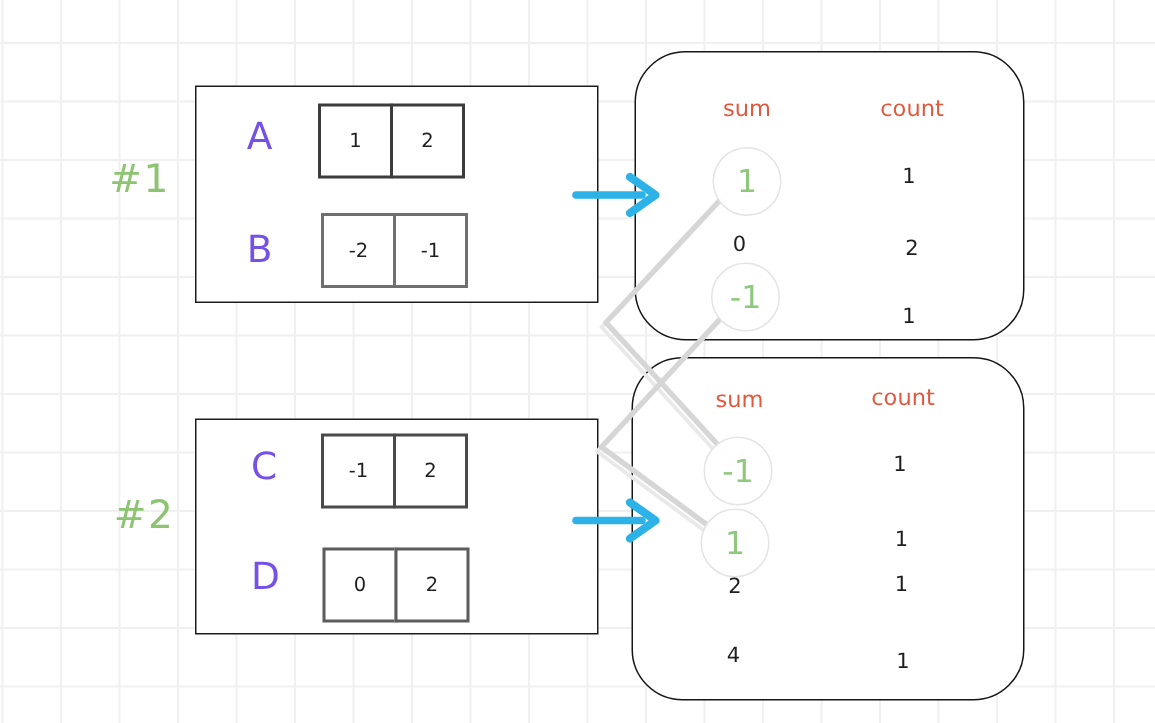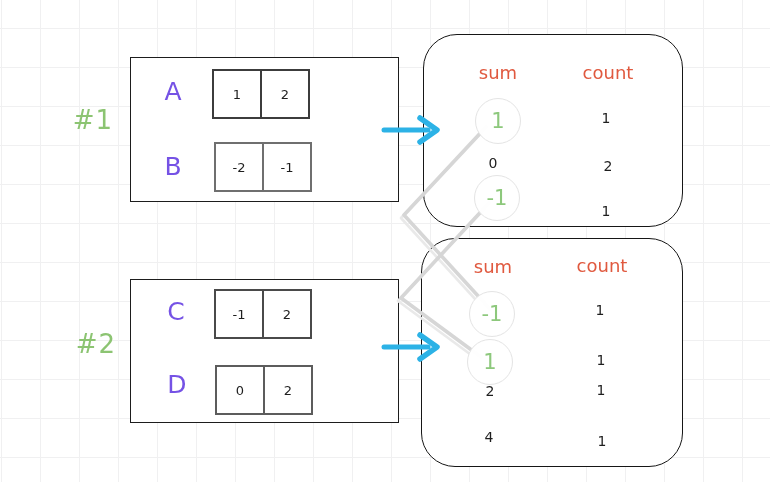--- a/index.html
+++ b/index.html
@@ -35,21 +35,21 @@
   .stroke-a .cell{border-color:#3c3c3c;}
   .stroke-b .cell{border-color:#6f6f6f;}
   .stroke-c .cell{border-color:#4a4a4a;}
   .stroke-d .cell{border-color:#5c5c5c;}
   .result-box{
     position:absolute;background:#fff;border:1.6px solid #161616;
     border-radius:34px;
   }
   .hdr{
     position:absolute;transform:translate(-50%,-50%);z-index:2;
-    font-size:18px;color:#e0593f;
+    font-size:15px;color:#e0593f;
   }
   .num{
     position:absolute;transform:translate(-50%,-50%);z-index:2;
     font-size:14px;color:#1e1e1e;
   }
   .num.circled{
     width:44px;height:44px;border-radius:50%;
     border:1.5px solid #e4e4e4;background:rgba(255,255,255,0.96);
     display:flex;align-items:center;justify-content:center;
     font-size:21px;color:#8dc87c;

